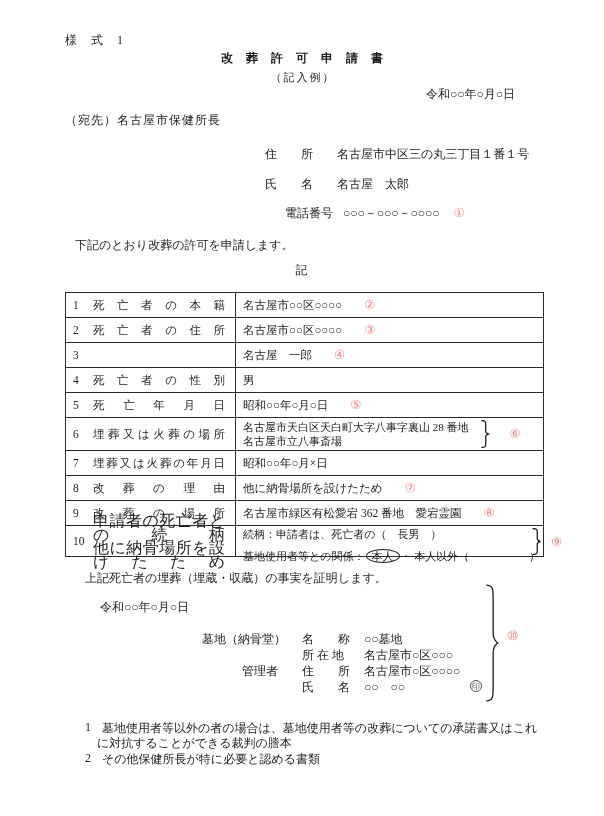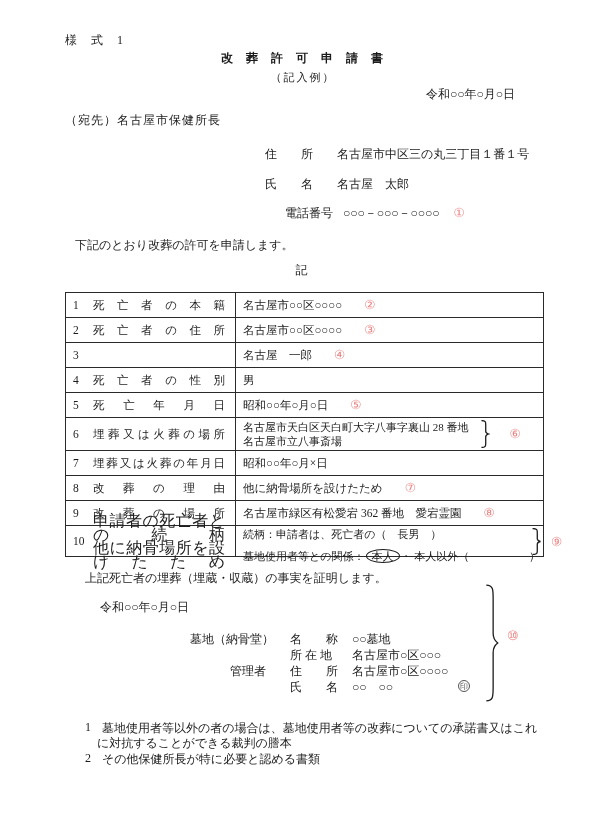--- a/index.html
+++ b/index.html
@@ -70,21 +70,21 @@
   .brace{display:block;flex:none;}
   .brace path{stroke:var(--ink);stroke-width:1.3;fill:none;vector-effect:non-scaling-stroke;}
   .brace-r6{margin-left:3px;}
   .ref6{margin-left:12px;}
   .brace-r10{left:531px;top:528px;}
   .ref9{left:551px;top:534px;}
 
   
   .cert-statement{left:85px;top:570px;}
   .cert-date{left:100px;top:599px;}
-  .cert-row{position:absolute;left:0;width:556px;height:16px;}
+  .cert-row{position:absolute;left:12px;width:556px;height:16px;}
   .cr1{top:631px;} .cr2{top:647px;} .cr3{top:663px;} .cr4{top:679px;}
   .cert-grave{position:absolute;left:190px;top:0;}
   .cert-manager{position:absolute;left:230px;top:0;}
   .cert-k{position:absolute;left:290px;top:0;}
   .cert-v{position:absolute;left:352px;top:0;}
   .seal{
     position:absolute;left:458px;top:1px;
     display:inline-block;width:12px;height:12px;border:1px solid #555;border-radius:50%;
     font-size:8px;line-height:12px;text-align:center;color:#555;box-sizing:border-box;
   }

